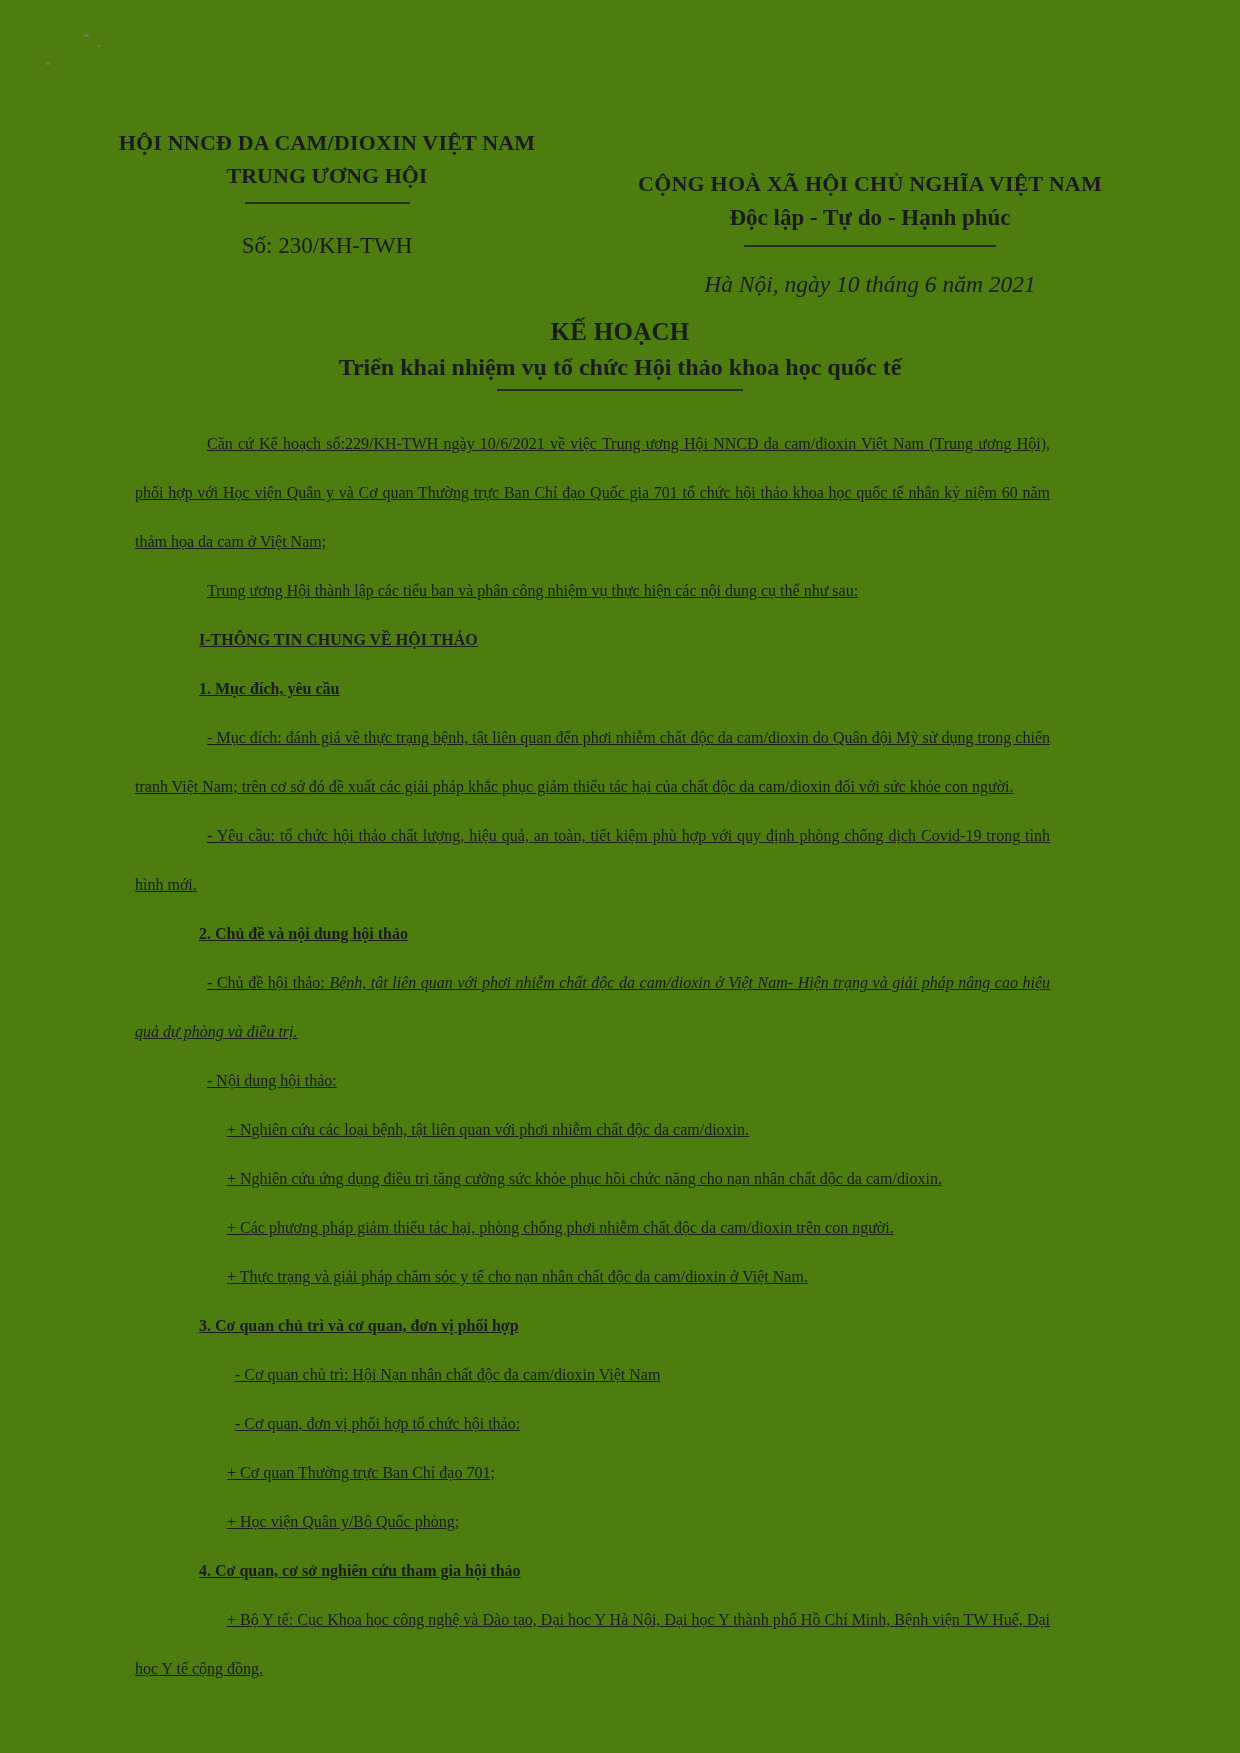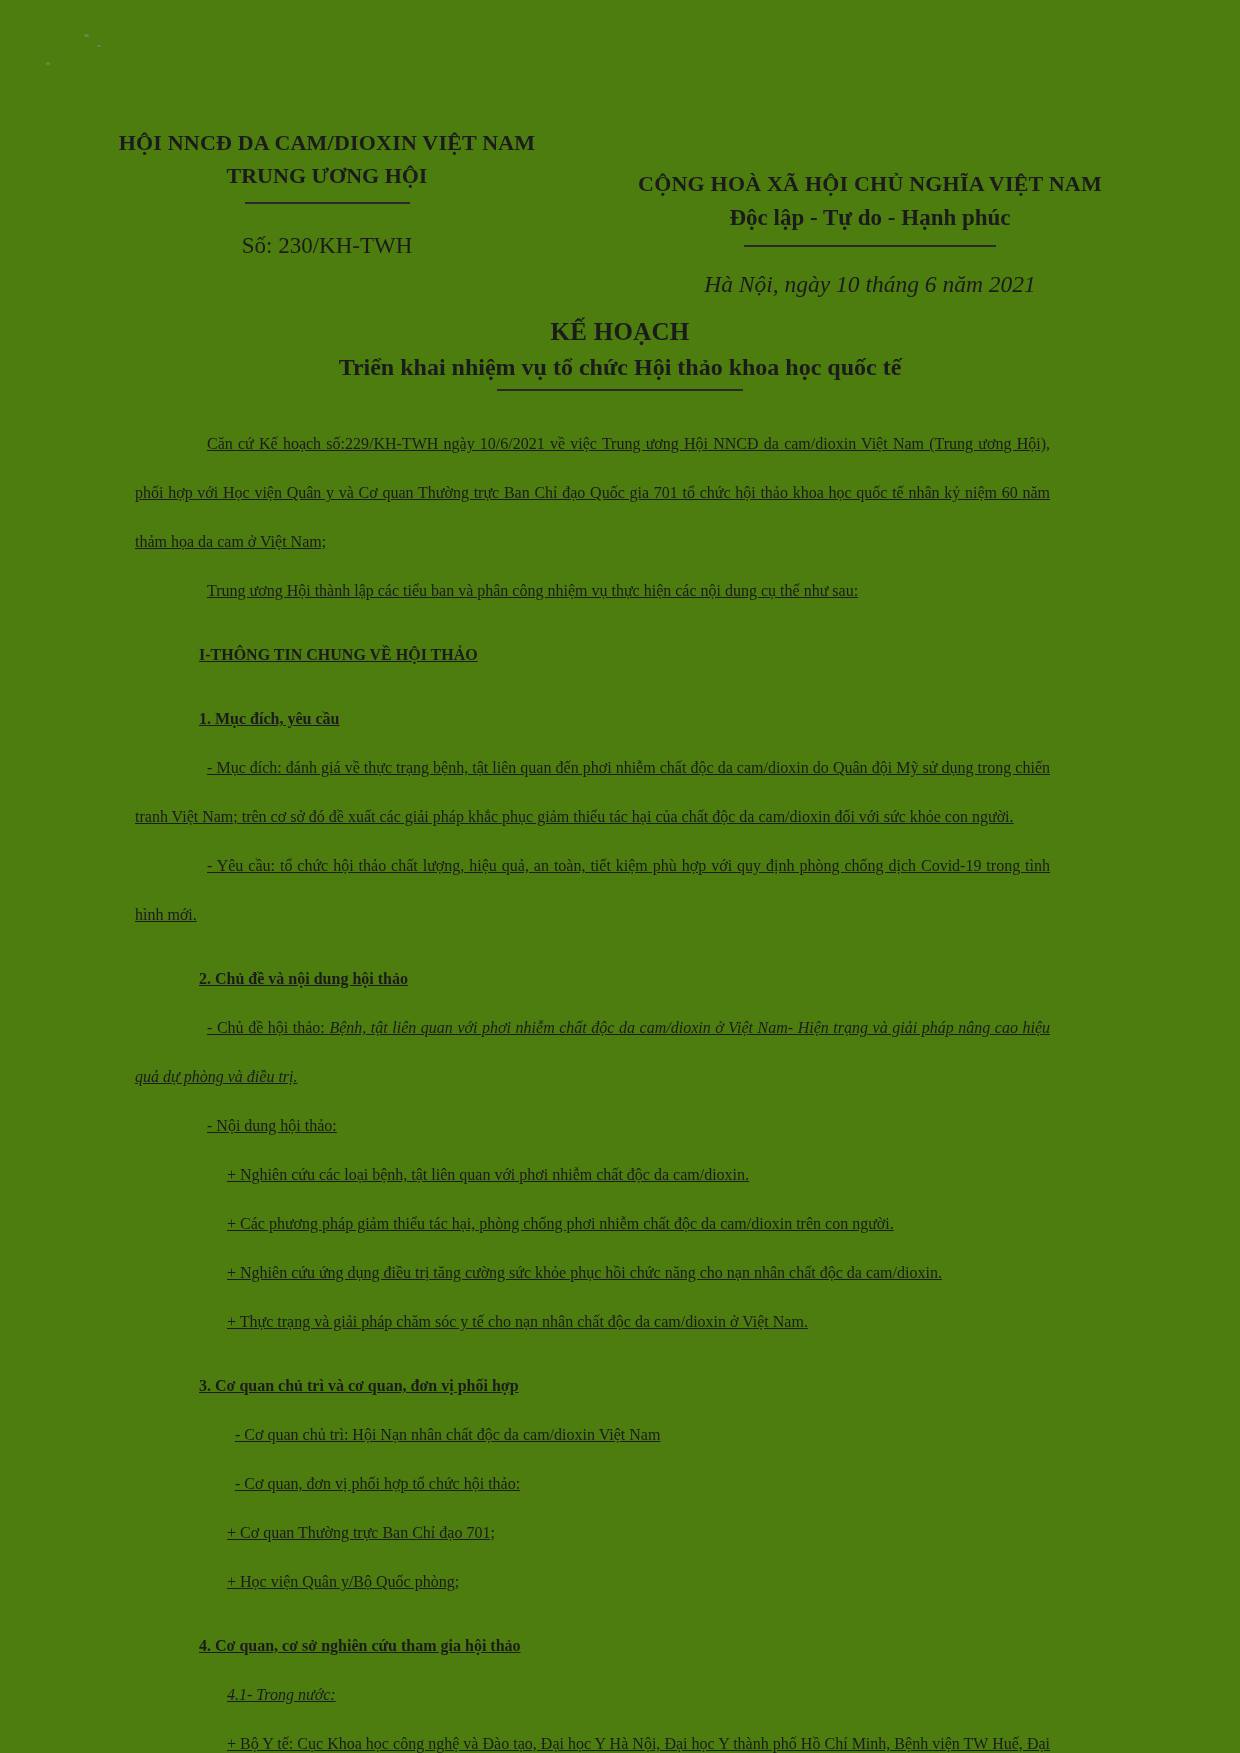--- a/index.html
+++ b/index.html
@@ -97,21 +97,20 @@
     line-height: 49px;
     text-align: justify;
     text-indent: 72px;
     text-decoration: underline;
   }
   .para.heading {
     font-weight: bold;
     text-align: left;
     text-indent: 0;
     margin-left: 64px;
-    margin-top: 15px;
   }
   .para.italic-heading {
     font-style: italic;
     text-align: left;
     text-indent: 0;
     margin-left: 92px;
   }
   .para.plus { text-indent: 92px; }
   .para.dash { text-indent: 100px; }
   .it { font-style: italic; }
@@ -150,26 +149,25 @@
       <p class="para indent">Căn cứ Kế hoạch số:229/KH-TWH ngày 10/6/2021 về việc Trung ương Hội NNCĐ da cam/dioxin Việt Nam (Trung ương Hội), phối hợp với Học viện Quân y và Cơ quan Thường trực Ban Chỉ đạo Quốc gia 701 tổ chức hội thảo khoa học quốc tế nhân kỷ niệm 60 năm thảm họa da cam ở Việt Nam;</p>
       <p class="para indent">Trung ương Hội thành lập các tiểu ban và phân công nhiệm vụ thực hiện các nội dung cụ thể như sau:</p>
       <p class="para heading">I-THÔNG TIN CHUNG VỀ HỘI THẢO</p>
       <p class="para heading">1. Mục đích, yêu cầu</p>
       <p class="para indent">- Mục đích:  đánh giá về thực trạng bệnh, tật liên quan đến phơi nhiễm chất độc da cam/dioxin do Quân đội Mỹ sử dụng trong chiến tranh Việt Nam; trên cơ sở đó đề xuất các giải pháp khắc phục giảm thiểu tác hại của chất độc da cam/dioxin đối với sức khỏe con người.</p>
       <p class="para indent">- Yêu cầu: tổ chức hội thảo chất lượng, hiệu quả, an toàn, tiết kiệm phù hợp với quy định phòng chống dịch Covid-19 trong tình hình mới.</p>
       <p class="para heading">2. Chủ đề và nội dung hội thảo</p>
       <p class="para indent"><span>- Chủ đề hội thảo: </span><span class="it">Bệnh, tật liên quan với phơi nhiễm chất độc da cam/dioxin ở Việt Nam- Hiện trạng và giải pháp nâng cao hiệu quả dự phòng và điều trị.</span></p>
       <p class="para indent">- Nội dung hội thảo:</p>
       <p class="para plus">+ Nghiên cứu các loại bệnh, tật liên quan với phơi nhiễm chất độc da cam/dioxin.</p>
+      <p class="para plus">+ Nghiên cứu ứng dụng điều trị tăng cường sức khỏe phục hồi chức năng cho nạn nhân chất độc da cam/dioxin.</p>
       <p class="para plus">+ Các phương pháp giảm thiểu tác hại, phòng chống phơi nhiễm chất độc da cam/dioxin trên con người.</p>
-      <p class="para plus">+ Nghiên cứu ứng dụng điều trị tăng cường sức khỏe phục hồi chức năng cho nạn nhân chất độc da cam/dioxin.</p>
       <p class="para plus">+ Thực trạng và giải pháp chăm sóc y tế cho nạn nhân chất độc da cam/dioxin ở Việt Nam.</p>
       <p class="para heading">3. Cơ quan chủ trì và cơ quan, đơn vị phối hợp</p>
       <p class="para dash">- Cơ quan chủ trì: Hội Nạn nhân chất độc da cam/dioxin Việt Nam</p>
       <p class="para dash">- Cơ quan, đơn vị phối hợp tổ chức hội thảo:</p>
       <p class="para plus">+ Cơ quan Thường trực Ban Chỉ đạo 701;</p>
       <p class="para plus">+ Học viện Quân y/Bộ Quốc phòng;</p>
       <p class="para heading">4. Cơ quan, cơ sở nghiên cứu tham gia hội thảo</p>
-      <p class="para italic-heading">4.1- Trong nước:</p>
       <p class="para plus">+ Bộ Y tế: Cục Khoa học công nghệ và Đào tạo, Đại học Y Hà Nội, Đại học Y thành phố Hồ Chí Minh, Bệnh viện TW Huế, Đại học Y tế cộng đồng.</p>
     </div>
 
 </div>
 
 </body></html>

